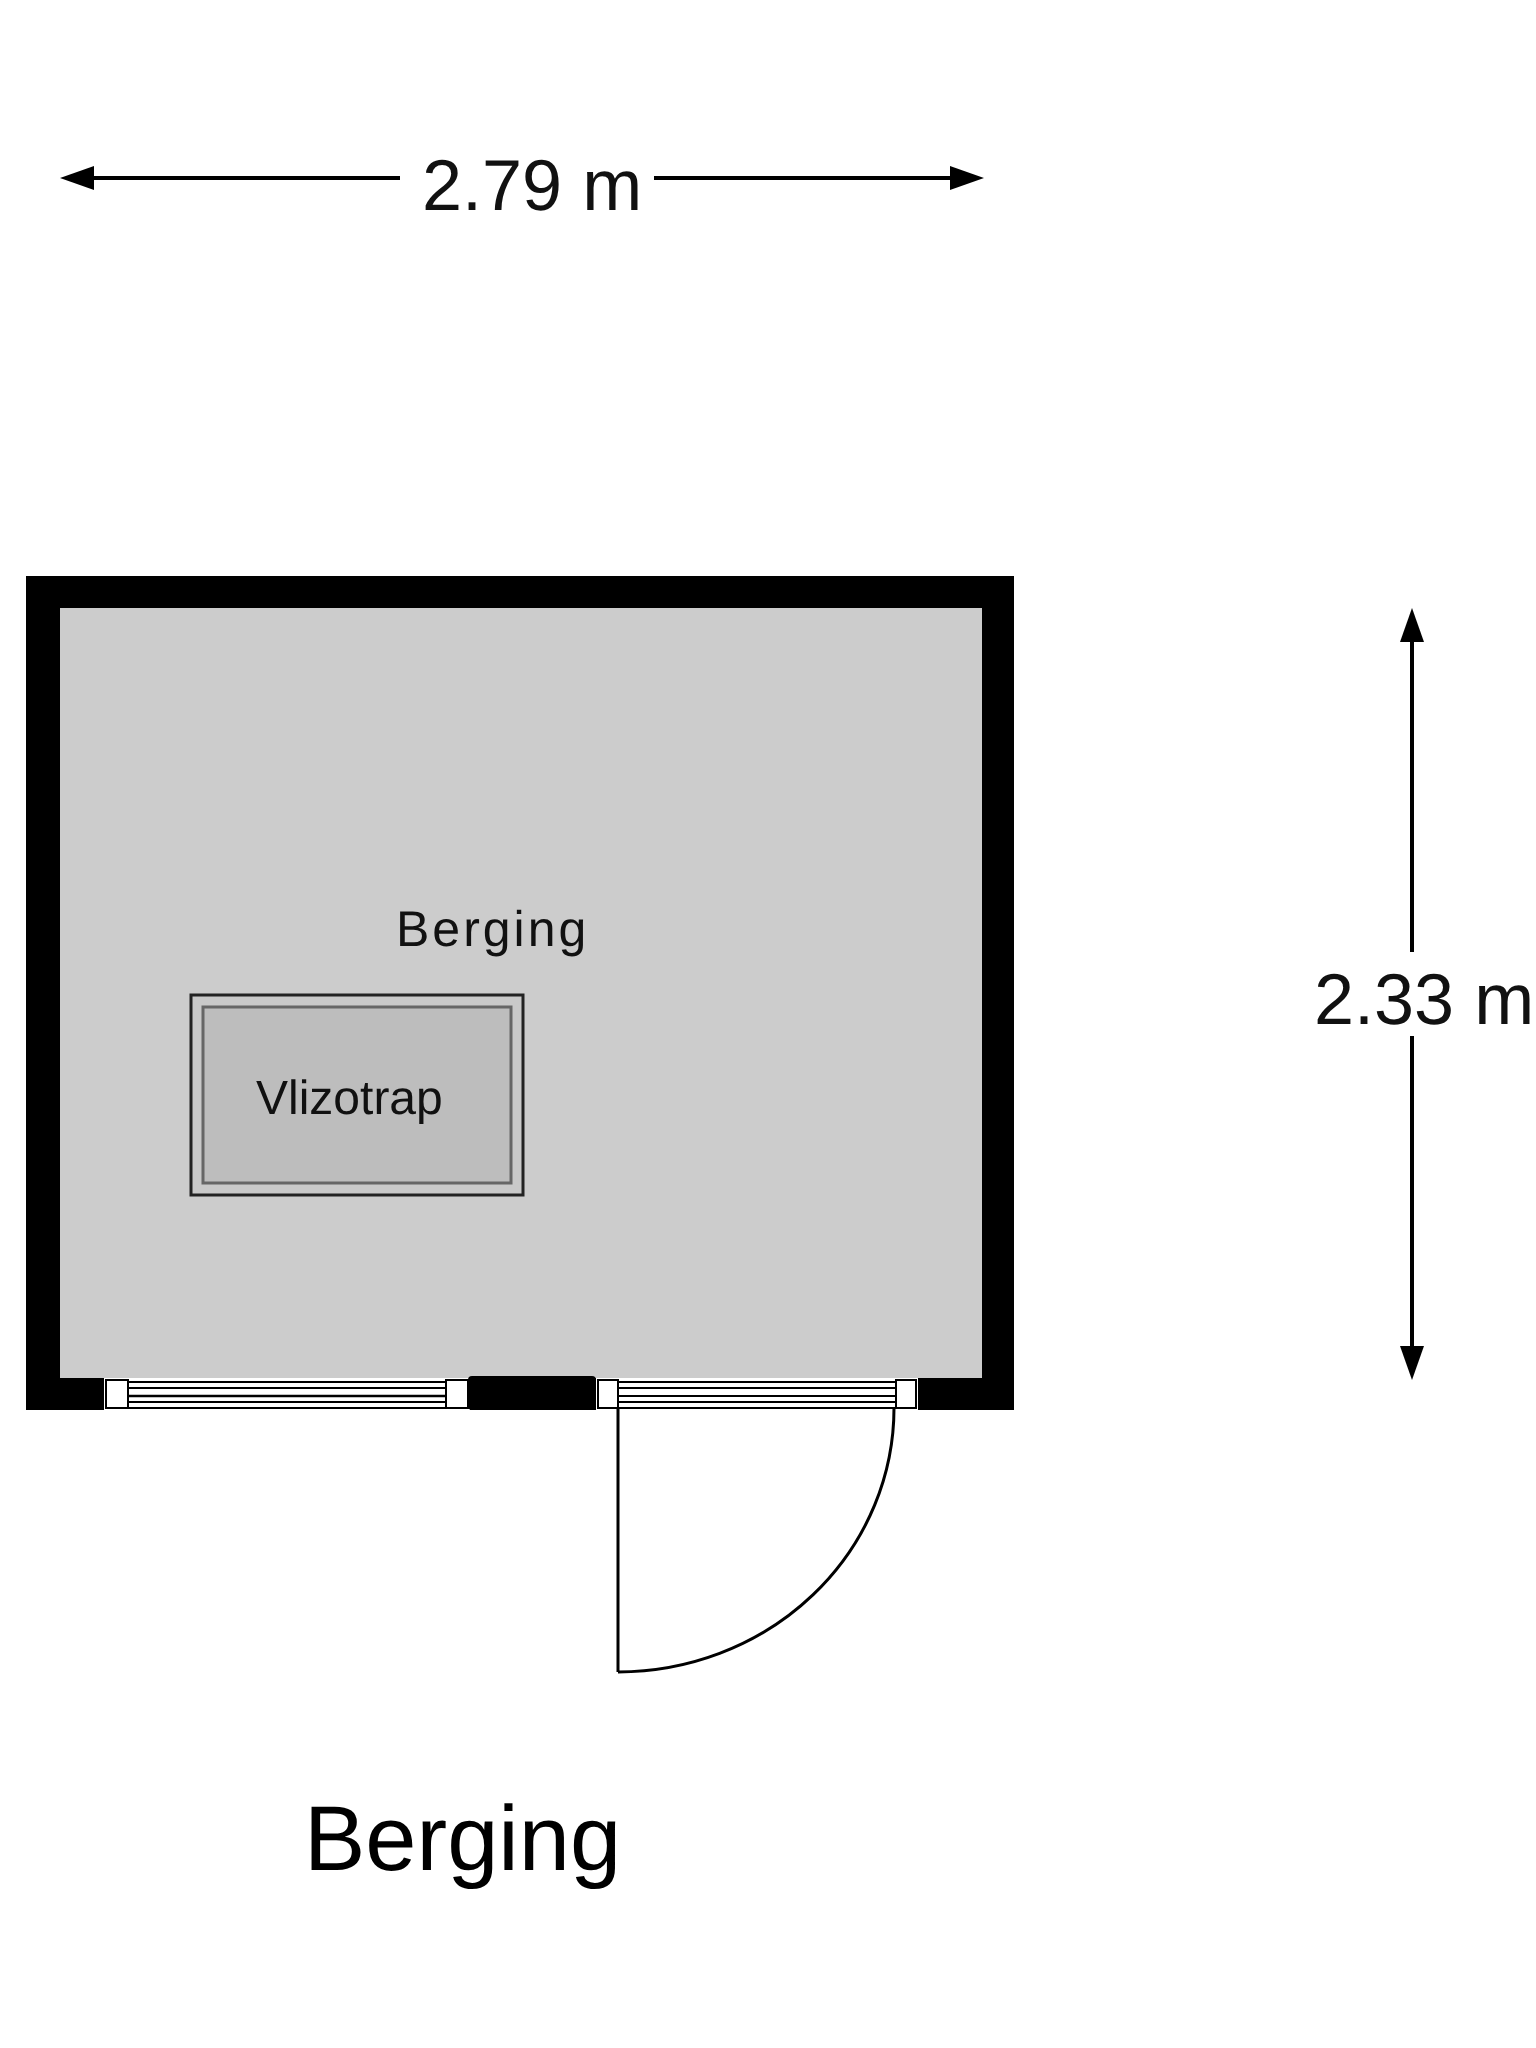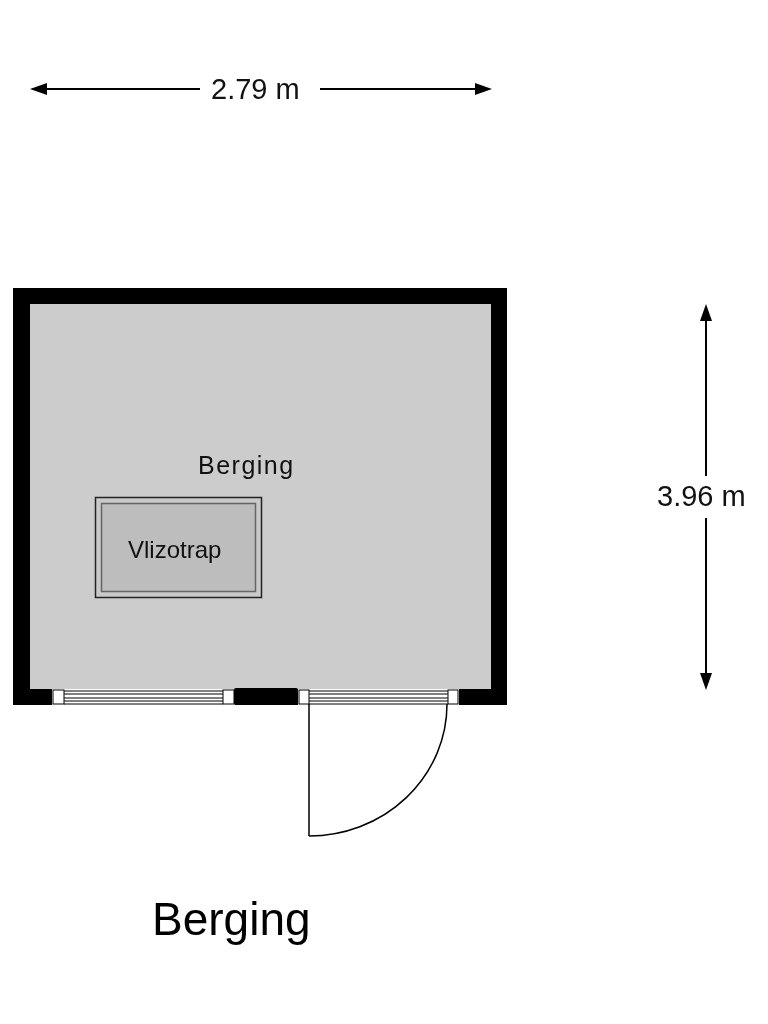--- a/index.html
+++ b/index.html
@@ -1,19 +1,19 @@
 <!DOCTYPE html>
 <html><head>
   <meta charset="utf-8">
   <style>
     html, body { margin: 0; padding: 0; background: #ffffff; }
     body { width: 768px; height: 1024px; position: relative; overflow: hidden;
            font-family: "Liberation Sans", sans-serif; }
     svg.plan { position: absolute; left: 0; top: 0; }
-    .dim-label { position: absolute; font-size: 29px; color: #111; background: #fff; line-height: 1; white-space: nowrap; }
+    .dim-label { position: absolute; font-size: 36px; color: #111; background: #fff; line-height: 1; white-space: nowrap; }
     .room-label { position: absolute; font-size: 25px; color: #111; letter-spacing: 1.5px; white-space: nowrap; }
     .item-label { position: absolute; font-size: 24px; color: #111; white-space: nowrap; }
     .title { position: absolute; font-size: 46px; color: #000; white-space: nowrap; }
   </style>
 </head>
 <body>
 
 <svg class="plan" width="768" height="1024" viewBox="0 0 768 1024">
 
   <g>
@@ -63,19 +63,19 @@
     <path d="M 447 704 A 138 132 0 0 1 309 836" fill="none" stroke="#000" stroke-width="1.5"></path>
   </g>
 
   <g>
     <rect x="95.5" y="497.5" width="166" height="100" fill="#c9c9c9" stroke="#222" stroke-width="1.5"></rect>
     <rect x="101.5" y="503.5" width="154" height="88" fill="#bdbdbd" stroke="#666" stroke-width="1.5"></rect>
   </g>
 </svg>
 
 <div class="dim-label" style="left: 205px; top: 75px; padding: 0 6px;">2.79 m</div>
-<div class="dim-label" style="left: 656px; top: 482px; padding: 0 1px;">3.96 m</div>
+<div class="dim-label" style="left: 656px; top: 482px; padding: 0 1px;">2.33 m</div>
 
 <div class="room-label" style="left: 198px; top: 451px;">Berging</div>
 
 <div class="item-label" style="left: 128px; top: 536px;">Vlizotrap</div>
 
 <div class="title" style="left: 152px; top: 892px;">Berging</div>
 
 </body></html>

